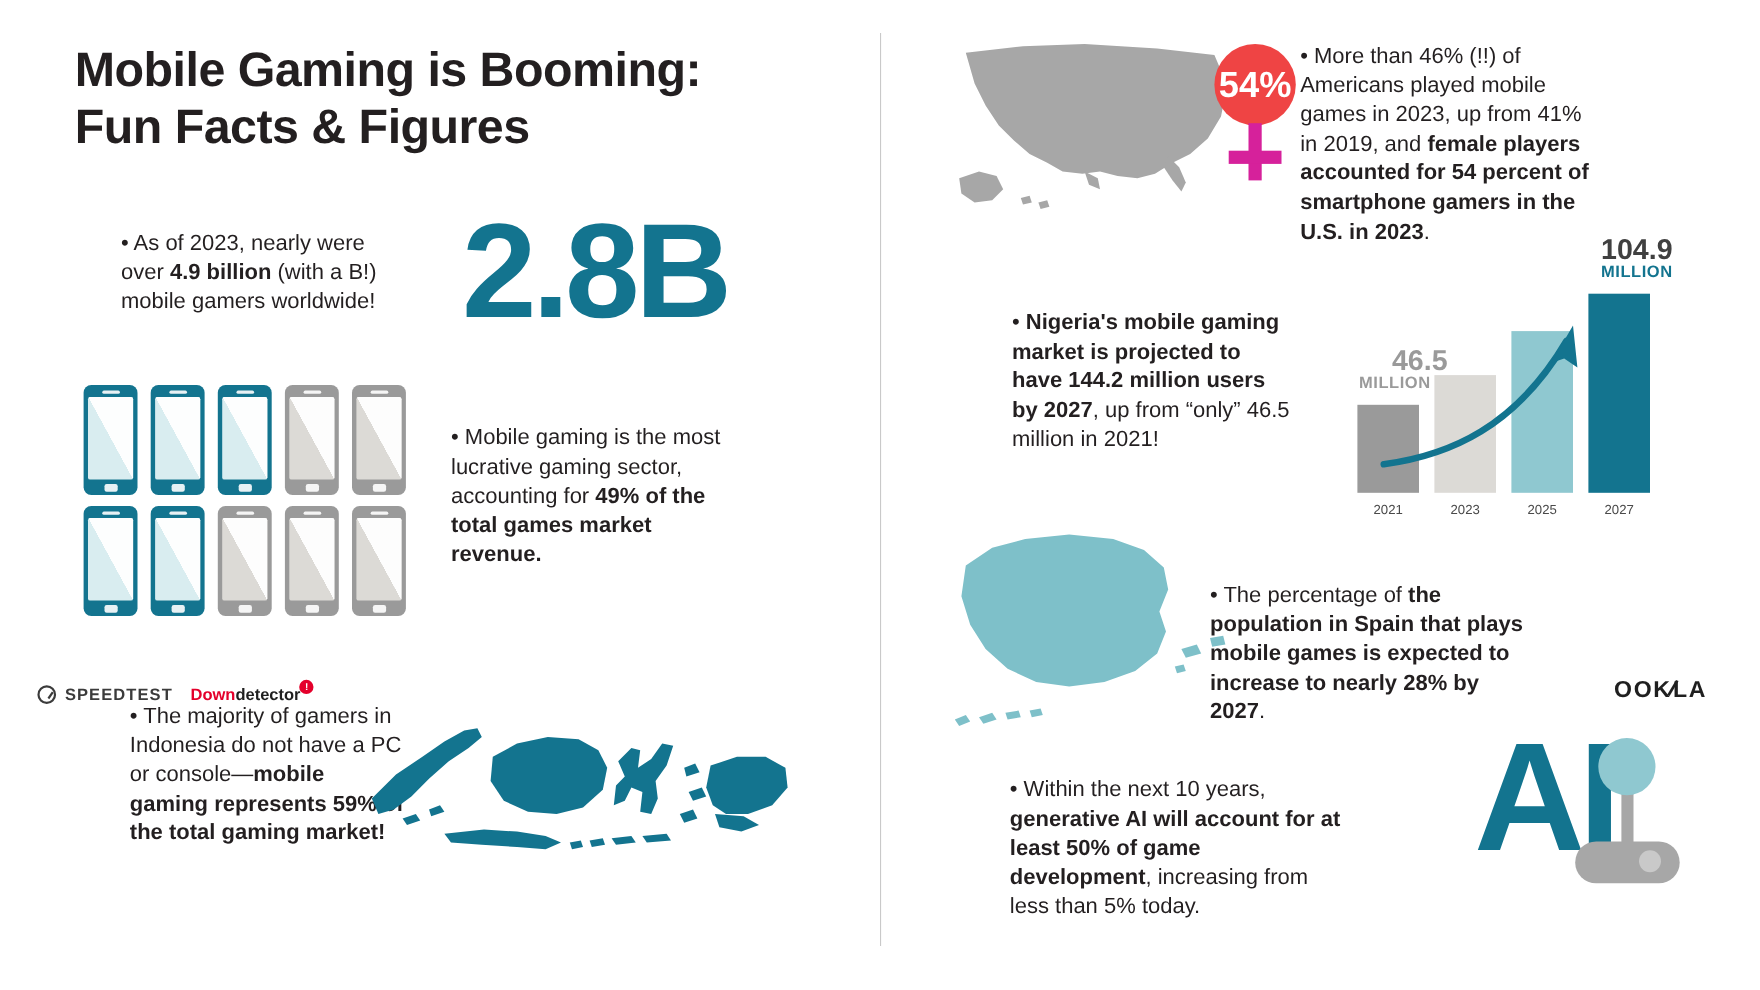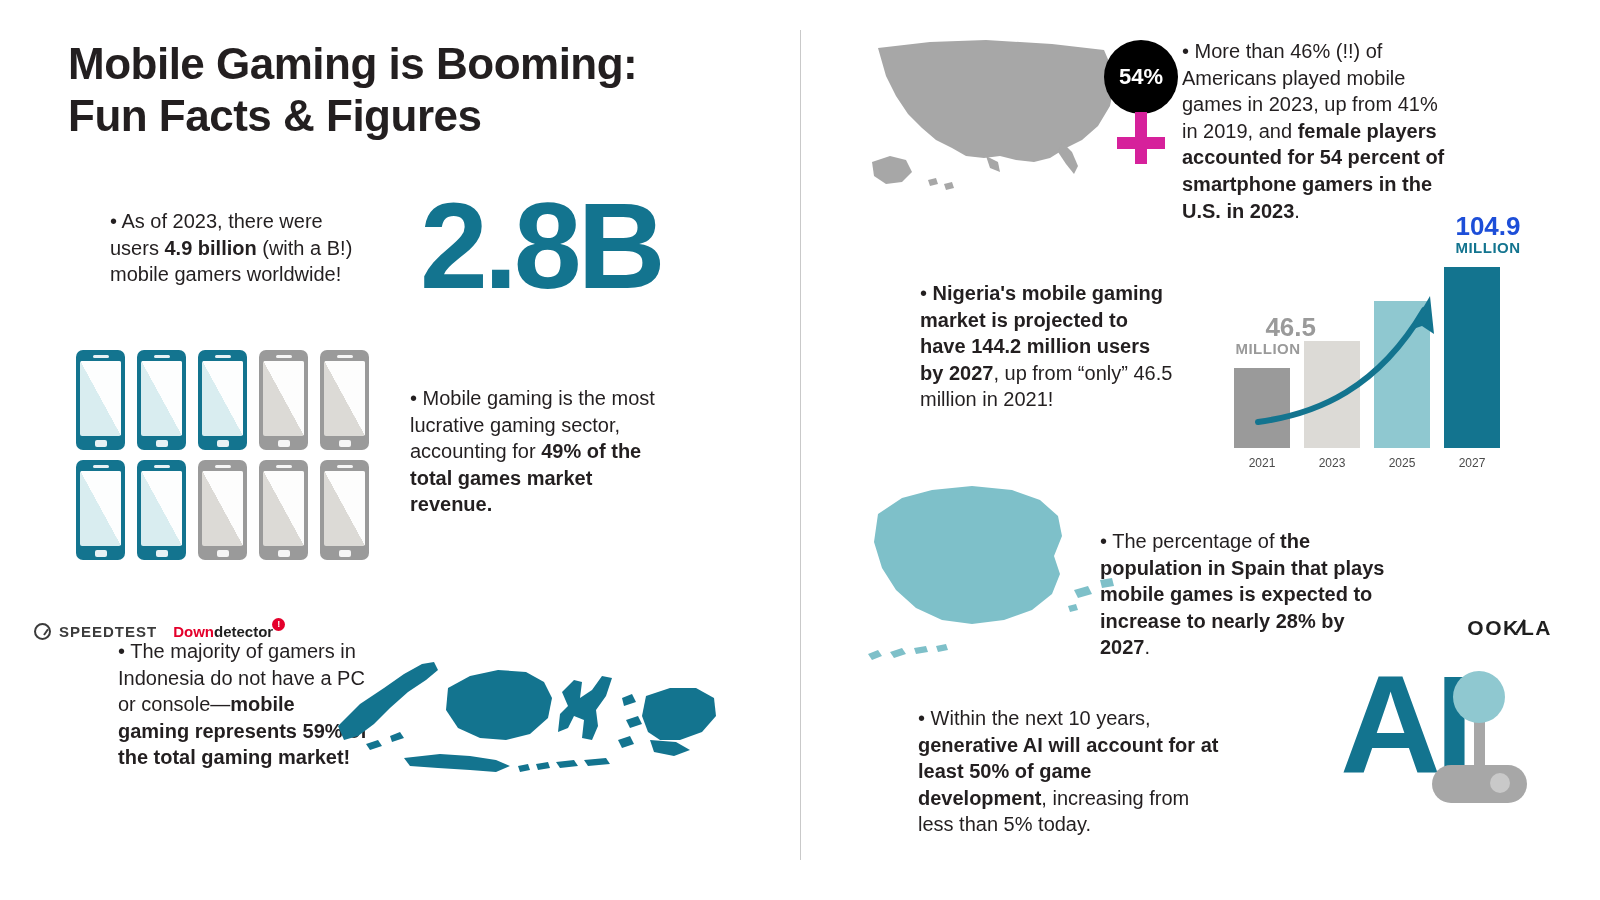--- a/index.html
+++ b/index.html
@@ -218,23 +218,23 @@
     left: 1090px;
     top: 40px;
     width: 100px;
     height: 150px;
   }
   .venus-circle {
     position: absolute;
     left: 14px; top: 0;
     width: 74px; height: 74px;
     border-radius: 50%;
-    background: #000000;
+    background: #ef4444;
     color: #fff;
-    font-size: 22px;
+    font-size: 33px;
     font-weight: bold;
     display: flex;
     align-items: center;
     justify-content: center;
   }
   .venus-stem {
     position: absolute;
     left: 45px; top: 72px;
     width: 12px; height: 52px;
     background: #d6219b;
@@ -337,21 +337,21 @@
 <body>
 
 <div class="page">
 
   <div class="divider"></div>
 
   <div class="title">
     <span id="title-line1">Mobile Gaming is Booming:</span><br><span id="title-line2">Fun Facts &amp; Figures</span>
   </div>
 
-  <div class="bullet" style="left:110px; top:208px; width:265px;" id="b-gamers"><span>• As of 2023, there were users </span><b>4.9 billion </b><span>(with a B!) mobile gamers worldwide!</span></div>
+  <div class="bullet" style="left:110px; top:208px; width:265px;" id="b-gamers"><span>• As of 2023, nearly were over </span><b>4.9 billion </b><span>(with a B!) mobile gamers worldwide!</span></div>
 
   <div class="bignum">2.8B</div>
 
   <div class="phones" id="phone-grid">
       <div>
         <div class="phone teal">
           <div class="speaker"></div>
           <div class="screen"></div>
           <div class="home"></div>
         </div>
@@ -502,21 +502,21 @@
         <div class="bar" style="left: 6px; width: 56px; height: 80px; background: rgb(154, 154, 154);"></div>
         <div class="bar-label" style="left: 6px; width: 56px;">2021</div>
         <div class="bar" style="left: 76px; width: 56px; height: 107px; background: rgb(220, 218, 214);"></div>
         <div class="bar-label" style="left: 76px; width: 56px;">2023</div>
         <div class="bar" style="left: 146px; width: 56px; height: 147px; background: rgb(143, 200, 208);"></div>
         <div class="bar-label" style="left: 146px; width: 56px;">2025</div>
         <div class="bar" style="left: 216px; width: 56px; height: 181px; background: rgb(19, 116, 143);"></div>
         <div class="bar-label" style="left: 216px; width: 56px;">2027</div>
         <div class="chart-annot annot-big" style="color: rgb(154, 154, 154); left: -8px; width: 96px; text-align: right; top: 76px;">46.5</div>
         <div class="chart-annot annot-small" style="color: rgb(154, 154, 154); left: -8px; width: 96px; text-align: center; top: 103px;">MILLION</div>
-        <div class="chart-annot annot-big" style="color: #1d4ed8; left: 212px; width: 96px; text-align: center; top: -25px;">104.9</div>
+        <div class="chart-annot annot-big" style="color: #404040; left: 212px; width: 96px; text-align: center; top: -25px;">104.9</div>
         <div class="chart-annot annot-small" style="color: rgb(19, 116, 143); left: 212px; width: 96px; text-align: center; top: 2px;">MILLION</div>
       </div>
     <svg class="chart-arrow" style="position:absolute; left:0; top:0; pointer-events:none;" viewBox="0 0 290 262" width="290" height="262">
       <path d="M30 184 C 90 176, 150 150, 196 72" stroke="#13748f" stroke-width="6" fill="none" stroke-linecap="round"></path>
       <path d="M182 92 L202 58 L206 96 L194 88 Z" fill="#13748f"></path>
     </svg>
   </div>
 
   <div class="spain">
     <svg viewBox="0 0 260 210" width="260" height="210" aria-hidden="true">

